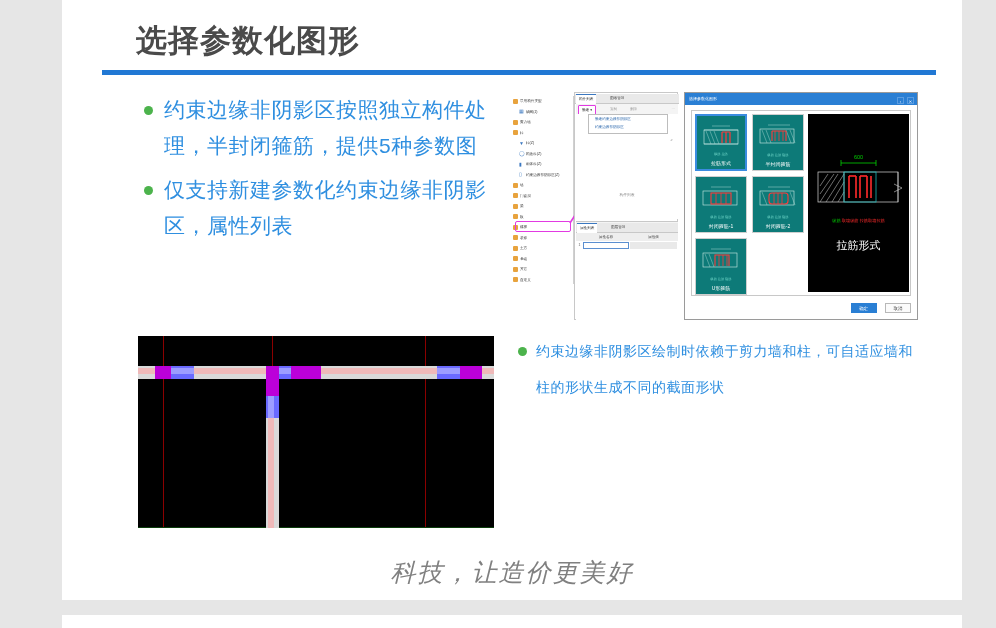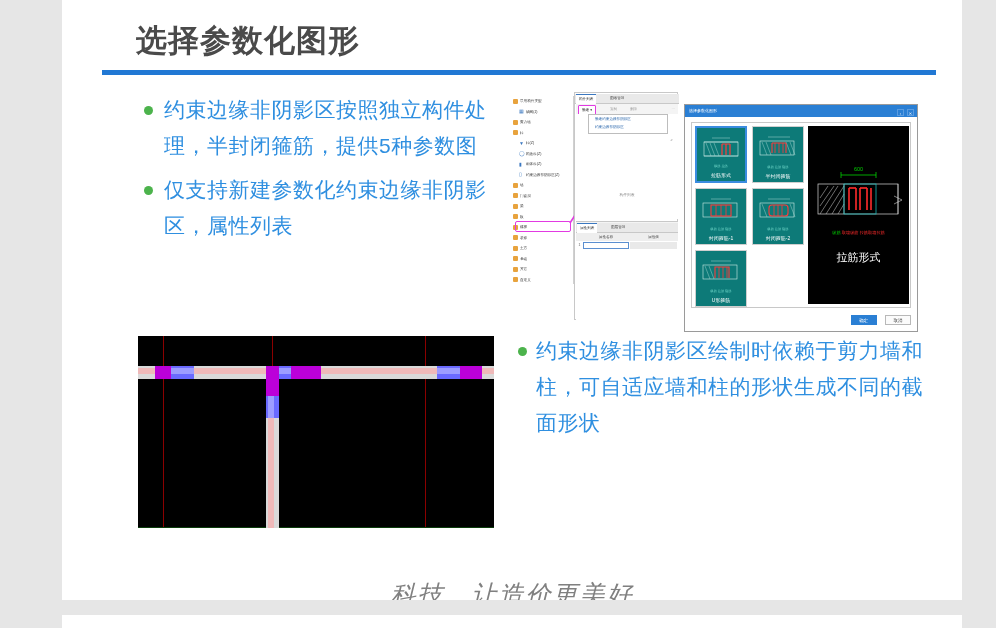--- a/index.html
+++ b/index.html
@@ -38,35 +38,34 @@
     letter-spacing:0.5px;
   }
   .bullet .dot{
     position:absolute;left:4px;top:14px;
     width:9px;height:9px;border-radius:50%;
     background:#4cb34c;
   }
   .bullet-right{
     position:absolute;left:456px;top:333px;width:390px;
     padding-left:18px;
-    color:#2f8fe0;font-size:21px;line-height:36px;letter-spacing:0.5px;
+    color:#2f8fe0;font-size:14px;line-height:36px;letter-spacing:0.5px;
   }
   .bullet-right .dot{
     position:absolute;left:0px;top:14px;
     width:9px;height:9px;border-radius:50%;background:#4cb34c;
   }
 
   
   .footer{
     position:absolute;left:0;top:556px;width:900px;
     text-align:center;
     font-family:"Liberation Serif","DejaVu Serif",serif;
     font-style:italic;font-size:25px;color:#808080;
     letter-spacing:2px;
-    margin-top:22px;
   }
 
   
   .cad{
     position:absolute;left:76px;top:336px;width:356px;height:192px;
     background:#000000;overflow:hidden;
   }
   .cad .axis-v{position:absolute;top:0;bottom:0;width:1px;background:#8b0000;}
   .cad .axis-h{position:absolute;left:0;right:0;height:1px;background:#0b3d0b;}
   .cad .seg{position:absolute;}
@@ -184,21 +183,21 @@
   .prop-rownum{
     position:absolute;left:1px;top:0;width:5px;height:8px;line-height:8px;
     font-size:3.4px;color:#555;text-align:center;
   }
   .prop-cell-a{position:absolute;left:7px;top:0.5px;width:46px;height:7px;background:#fff;border:1px solid #5b8fd0;box-sizing:border-box;}
   .prop-cell-b{position:absolute;left:54px;top:0.5px;width:47px;height:7px;background:#e9e9e9;}
   .prop-grid-bg{position:absolute;left:0;top:27px;width:102px;height:72px;background:#ffffff;}
 
   
   .dlg{
-    left:174px;top:12px;width:234px;height:228px;
+    left:174px;top:0px;width:234px;height:228px;
     background:#f0f0f0;border:1px solid #9a9a9a;box-sizing:border-box;
   }
   .dlg-title{
     position:absolute;left:0;top:0;width:232px;height:12px;
     background:#2a7fd4;color:#ffffff;font-size:4px;line-height:12px;padding-left:4px;
     box-sizing:border-box;
   }
   .dlg-btns{position:absolute;right:3px;top:3px;height:7px;}
   .dlg-btn{
     display:inline-block;width:7px;height:7px;margin-left:2px;

